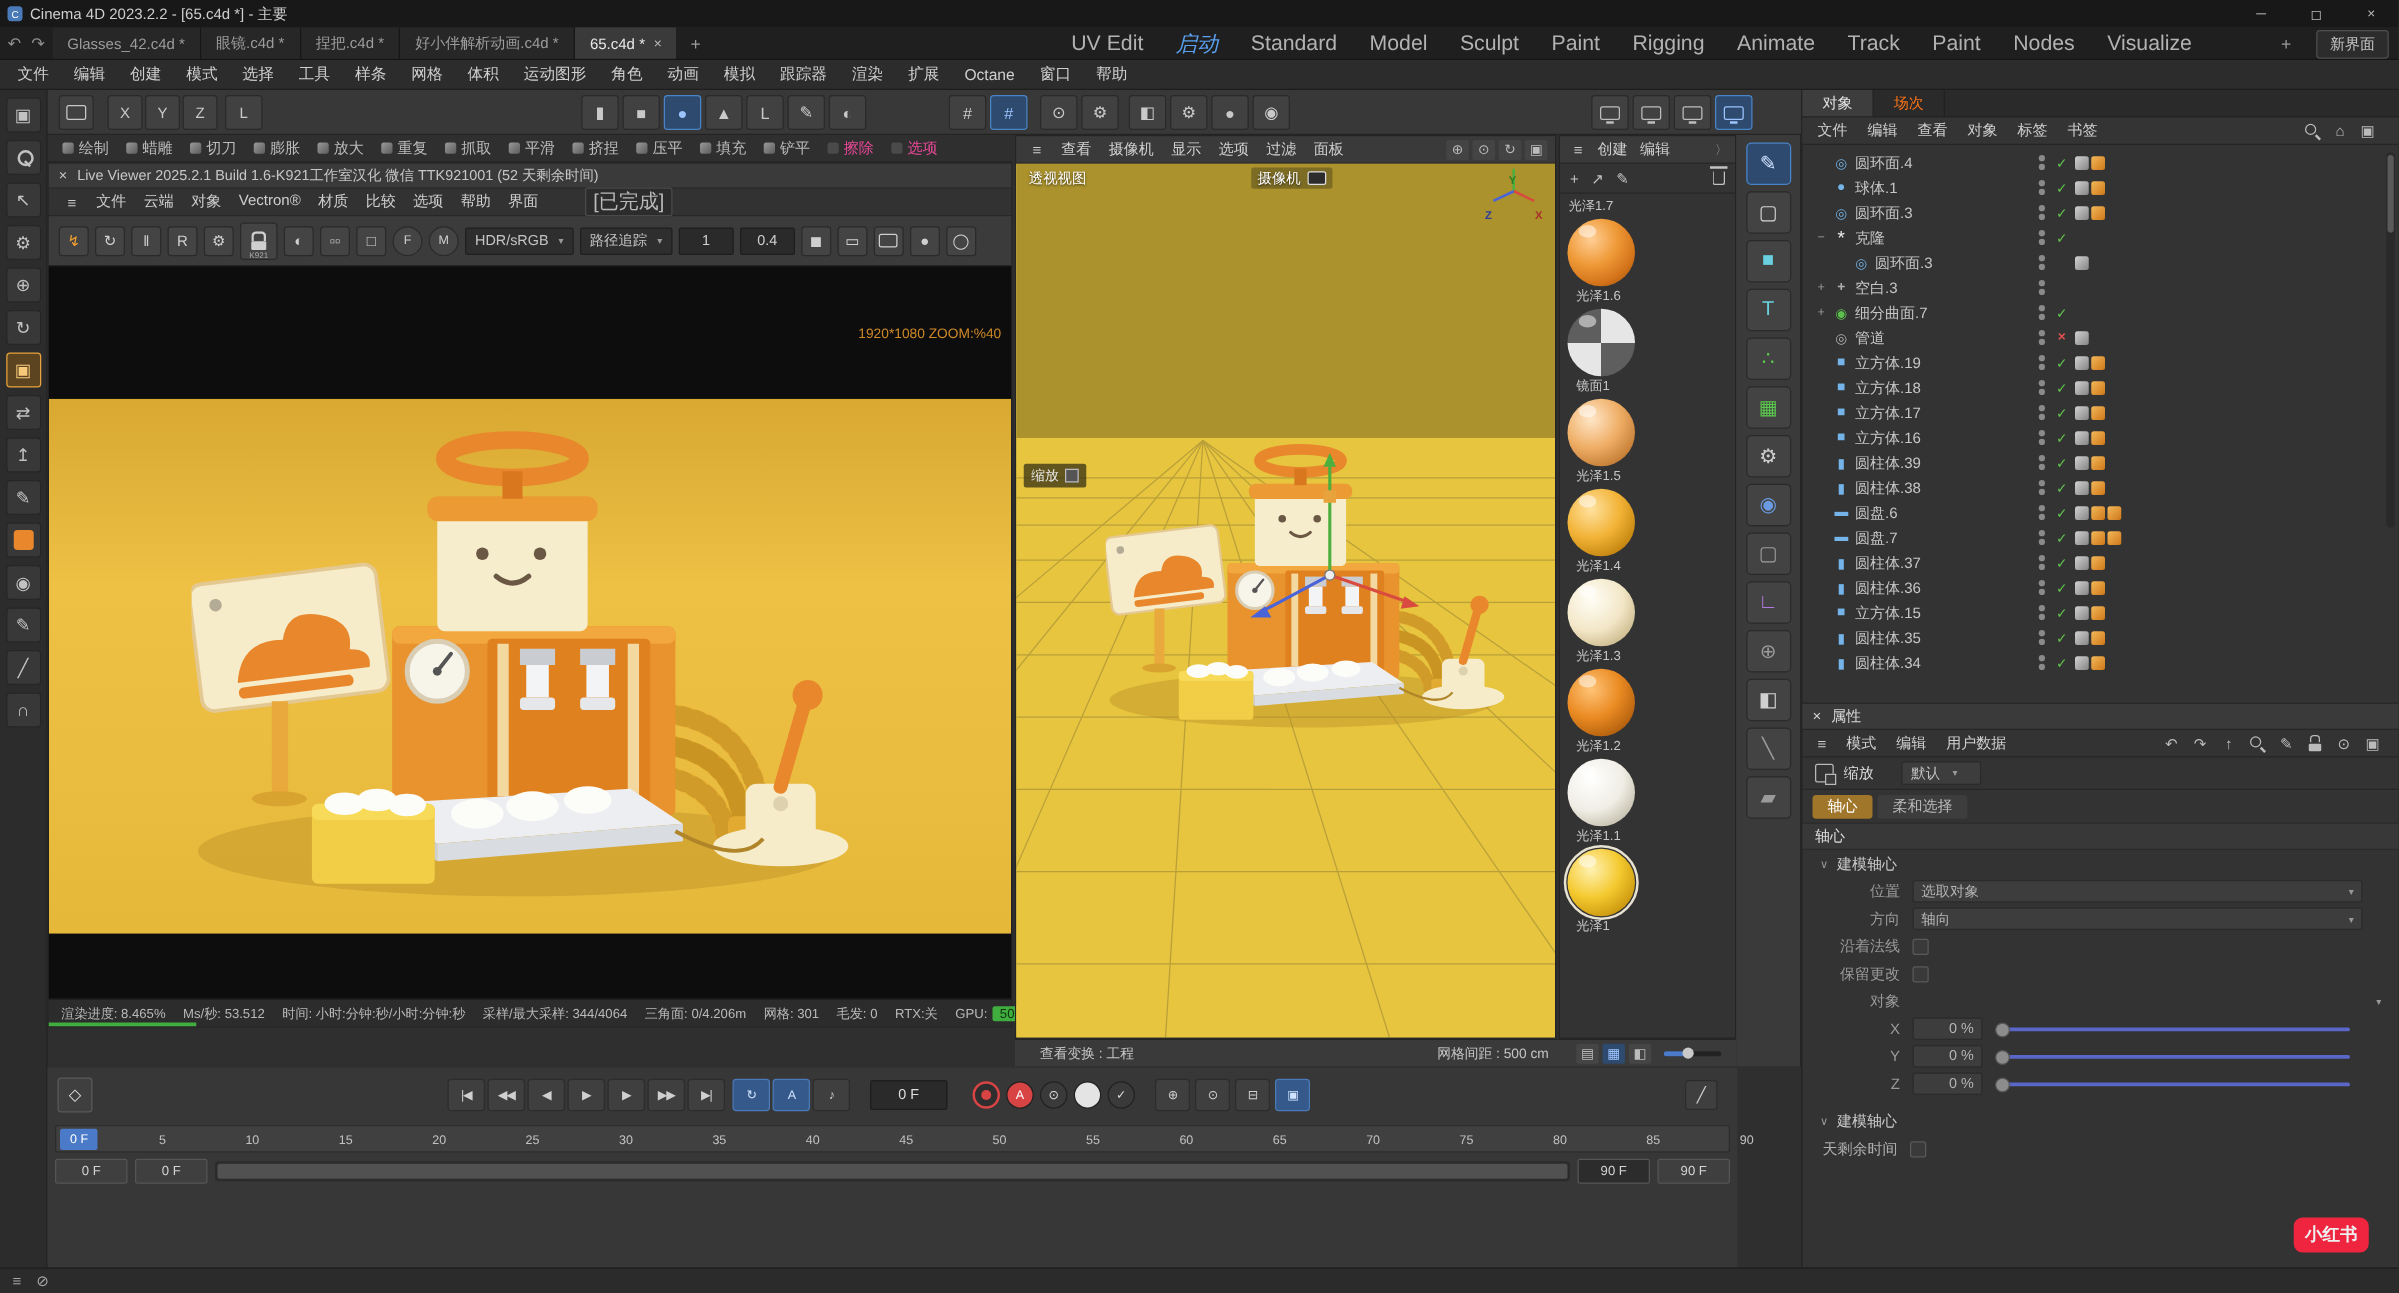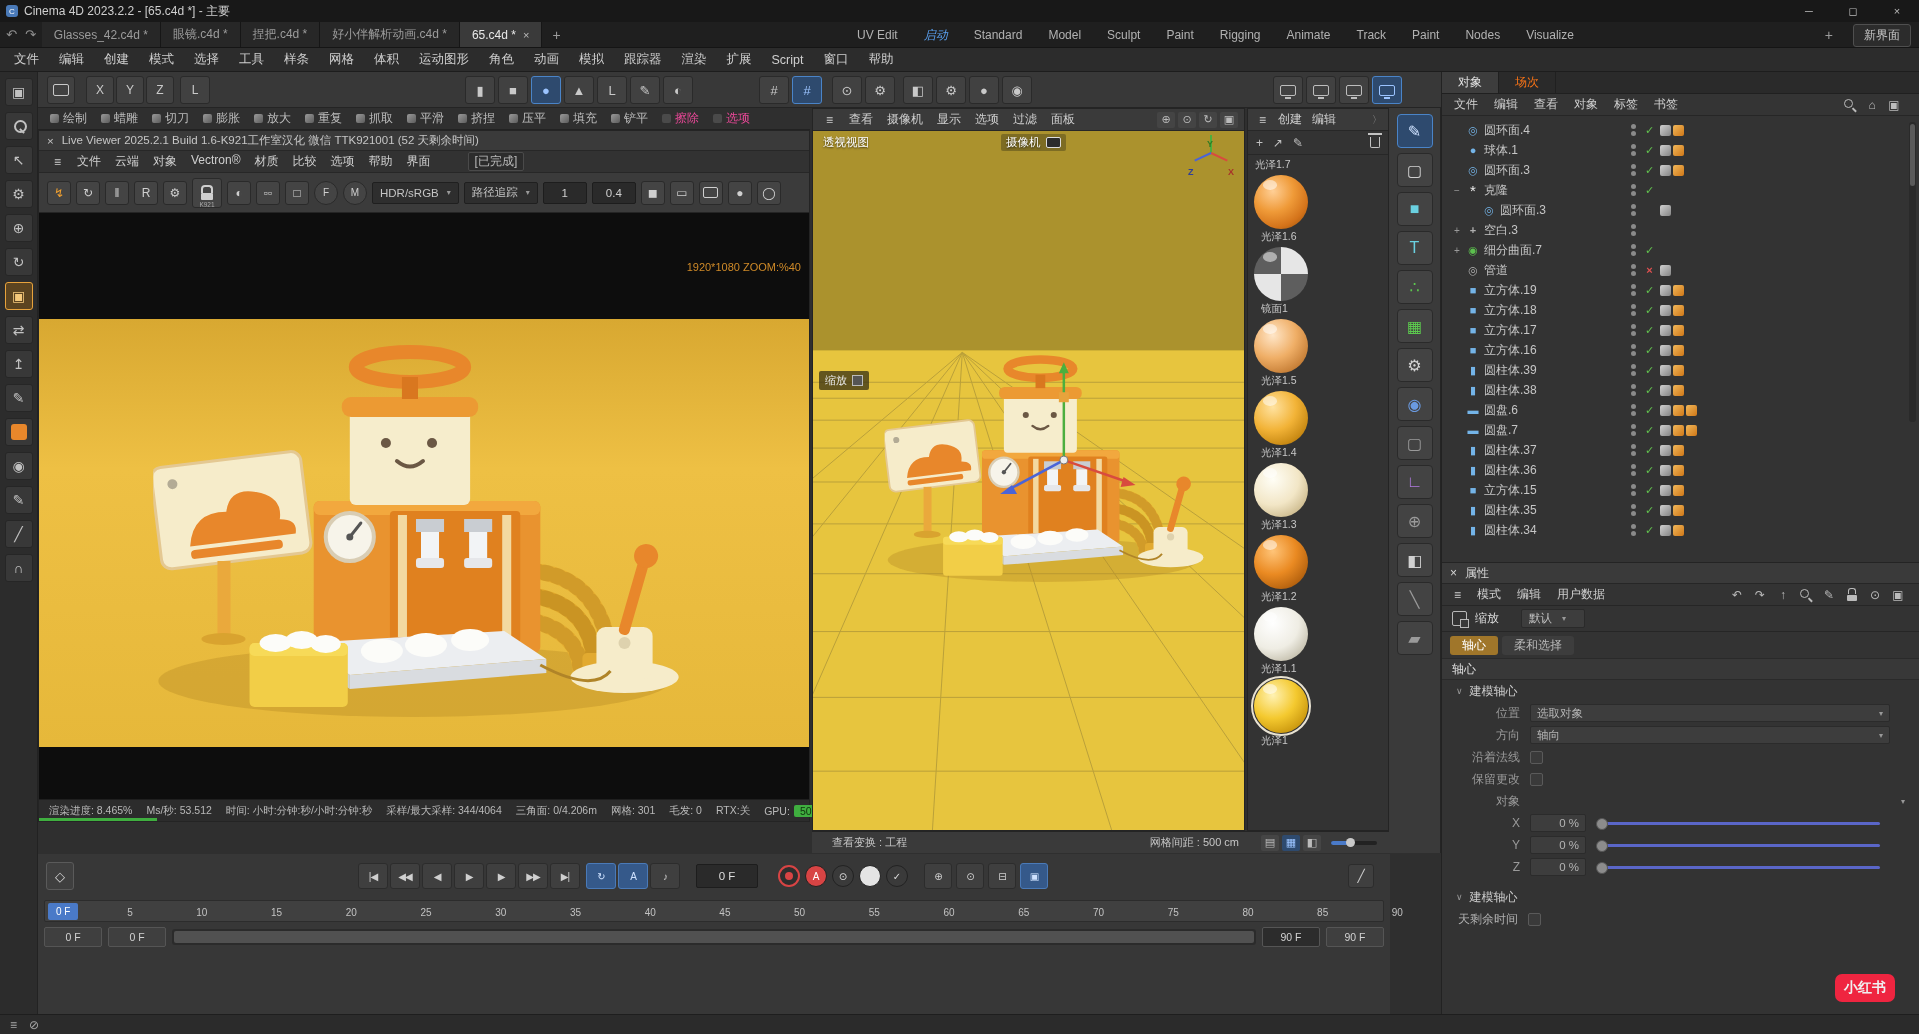--- a/index.html
+++ b/index.html
@@ -23,21 +23,21 @@
     display:flex;align-items:stretch;border-bottom:1px solid #151515}
   .tabnav{display:flex;align-items:center;padding:0 6px;gap:8px;color:#8f8f8f;font-size:13px}
   .doc-tabs{display:flex;align-items:stretch}
   .doc-tab{display:flex;align-items:center;gap:7px;padding:0 12px;background:#272727;color:#9c9c9c;
     border-right:1px solid #161616;font-size:12px;white-space:nowrap}
   .doc-tab.active{background:#3a3a3a;color:#e8e8e8}
   .doc-tab .doc-close{display:none;color:#bbb;font-size:11px}
   .doc-tab.active .doc-close{display:inline}
   .tab-add{display:flex;align-items:center;padding:0 10px;color:#9c9c9c;font-size:14px}
   .layout-tabs{position:absolute;left:845px;top:0;height:26px;display:flex;align-items:center;gap:2px}
-  .layout-tab{padding:0 12px;color:#b2b2b2;font-size:12px;white-space:nowrap}
+  .layout-tab{padding:0 12px;color:#b2b2b2;font-size:17px;white-space:nowrap}
   .layout-tab.active{color:#5aa0f0;font-style:italic}
   .tabrow-right{position:absolute;right:8px;top:0;height:26px;display:flex;align-items:center;gap:10px}
   .newlayout{border:1px solid #4f4f4f;border-radius:3px;padding:2px 10px;color:#c4c4c4;background:#2c2c2c}
 
   
   .menubar{position:absolute;left:0;top:48px;width:1919px;height:24px;background:#2c2c2c;
     display:flex;align-items:center;padding-left:4px;border-bottom:1px solid #1d1d1d}
   .menu-item{padding:0 10px;color:#cfcfcf;font-size:12.5px;white-space:nowrap}
 
   
@@ -69,21 +69,21 @@
   .ls-ico[data-kind="search"]{position:relative}
   .ls-ico[data-kind="search"]::before{content:"";position:absolute;left:8px;top:7px;width:9px;height:9px;border:2px solid #c2c2c2;border-radius:50%}
   .ls-ico[data-kind="search"]::after{content:"";position:absolute;right:7px;bottom:7px;width:6px;height:2px;background:#c2c2c2;transform:rotate(45deg)}
   .ls-ico[data-kind="swatch"]::before{content:"";width:16px;height:16px;border-radius:3px;background:#e8872b}
 
   
   .octane{position:absolute;left:38px;top:130px;width:772px;height:692px;background:#333;display:flex;flex-direction:column;border:1px solid #242424}
   .oct-header{height:20px;background:#3a3a3a;display:flex;align-items:center;gap:8px;padding:0 8px;color:#c6c6c6;font-size:11.5px;border-bottom:1px solid #272727}
   .oct-menu{height:22px;display:flex;align-items:center;gap:2px;padding:0 8px;background:#323232;border-bottom:1px solid #272727}
   .oct-menu .menu-item{padding:0 7px;font-size:12px}
-  .done-chip{margin-left:28px;color:#b9b9b9;border:1px solid #4a4a4a;border-radius:2px;padding:0 6px;font-size:12px;background:#2c2c2c}
+  .done-chip{margin-left:28px;color:#b9b9b9;border:1px solid #4a4a4a;border-radius:2px;padding:0 6px;font-size:16px;background:#2c2c2c}
   .oct-toolbar{height:40px;display:flex;align-items:center;gap:5px;padding:0 8px;background:#3b3b3b;border-bottom:1px solid #242424}
   .obt{height:24px;min-width:24px;background:#444;border:1px solid #2a2a2a;border-radius:3px;
     display:flex;align-items:center;justify-content:center;color:#cfcfcf;font-size:12px;padding:0 3px;position:relative}
   .obt.orange{color:#f0a030}
   .obt.boxed{font-weight:bold}
   .obt.circled{border-radius:50%;font-size:10px}
   .obt[data-kind="lock"]{flex-direction:column;height:30px;width:30px}
   .obt[data-kind="lock"]::before{content:"";width:8px;height:6px;border:2px solid #cfcfcf;border-bottom:none;border-radius:4px 4px 0 0}
   .obt[data-kind="lock"]::after{content:"";width:12px;height:7px;background:#cfcfcf;border-radius:1px}
   .obt[data-kind="cam"]::before{content:"";width:13px;height:9px;border:1.5px solid #cfcfcf;border-radius:2px}
@@ -440,21 +440,21 @@
       <span class="menu-item">样条</span>
       <span class="menu-item">网格</span>
       <span class="menu-item">体积</span>
       <span class="menu-item">运动图形</span>
       <span class="menu-item">角色</span>
       <span class="menu-item">动画</span>
       <span class="menu-item">模拟</span>
       <span class="menu-item">跟踪器</span>
       <span class="menu-item">渲染</span>
       <span class="menu-item">扩展</span>
-      <span class="menu-item">Script</span>
+      <span class="menu-item">Octane</span>
       <span class="menu-item">窗口</span>
       <span class="menu-item">帮助</span>
     </div>
 
   <div class="toolbar">
     <span class="tbtn" style="left:47px">
         <span class="frameico"></span>
       </span>
     <span class="tbtn" style="left:86px;width:26px">X</span>
     <span class="tbtn" style="left:116px;width:26px">Y</span>

